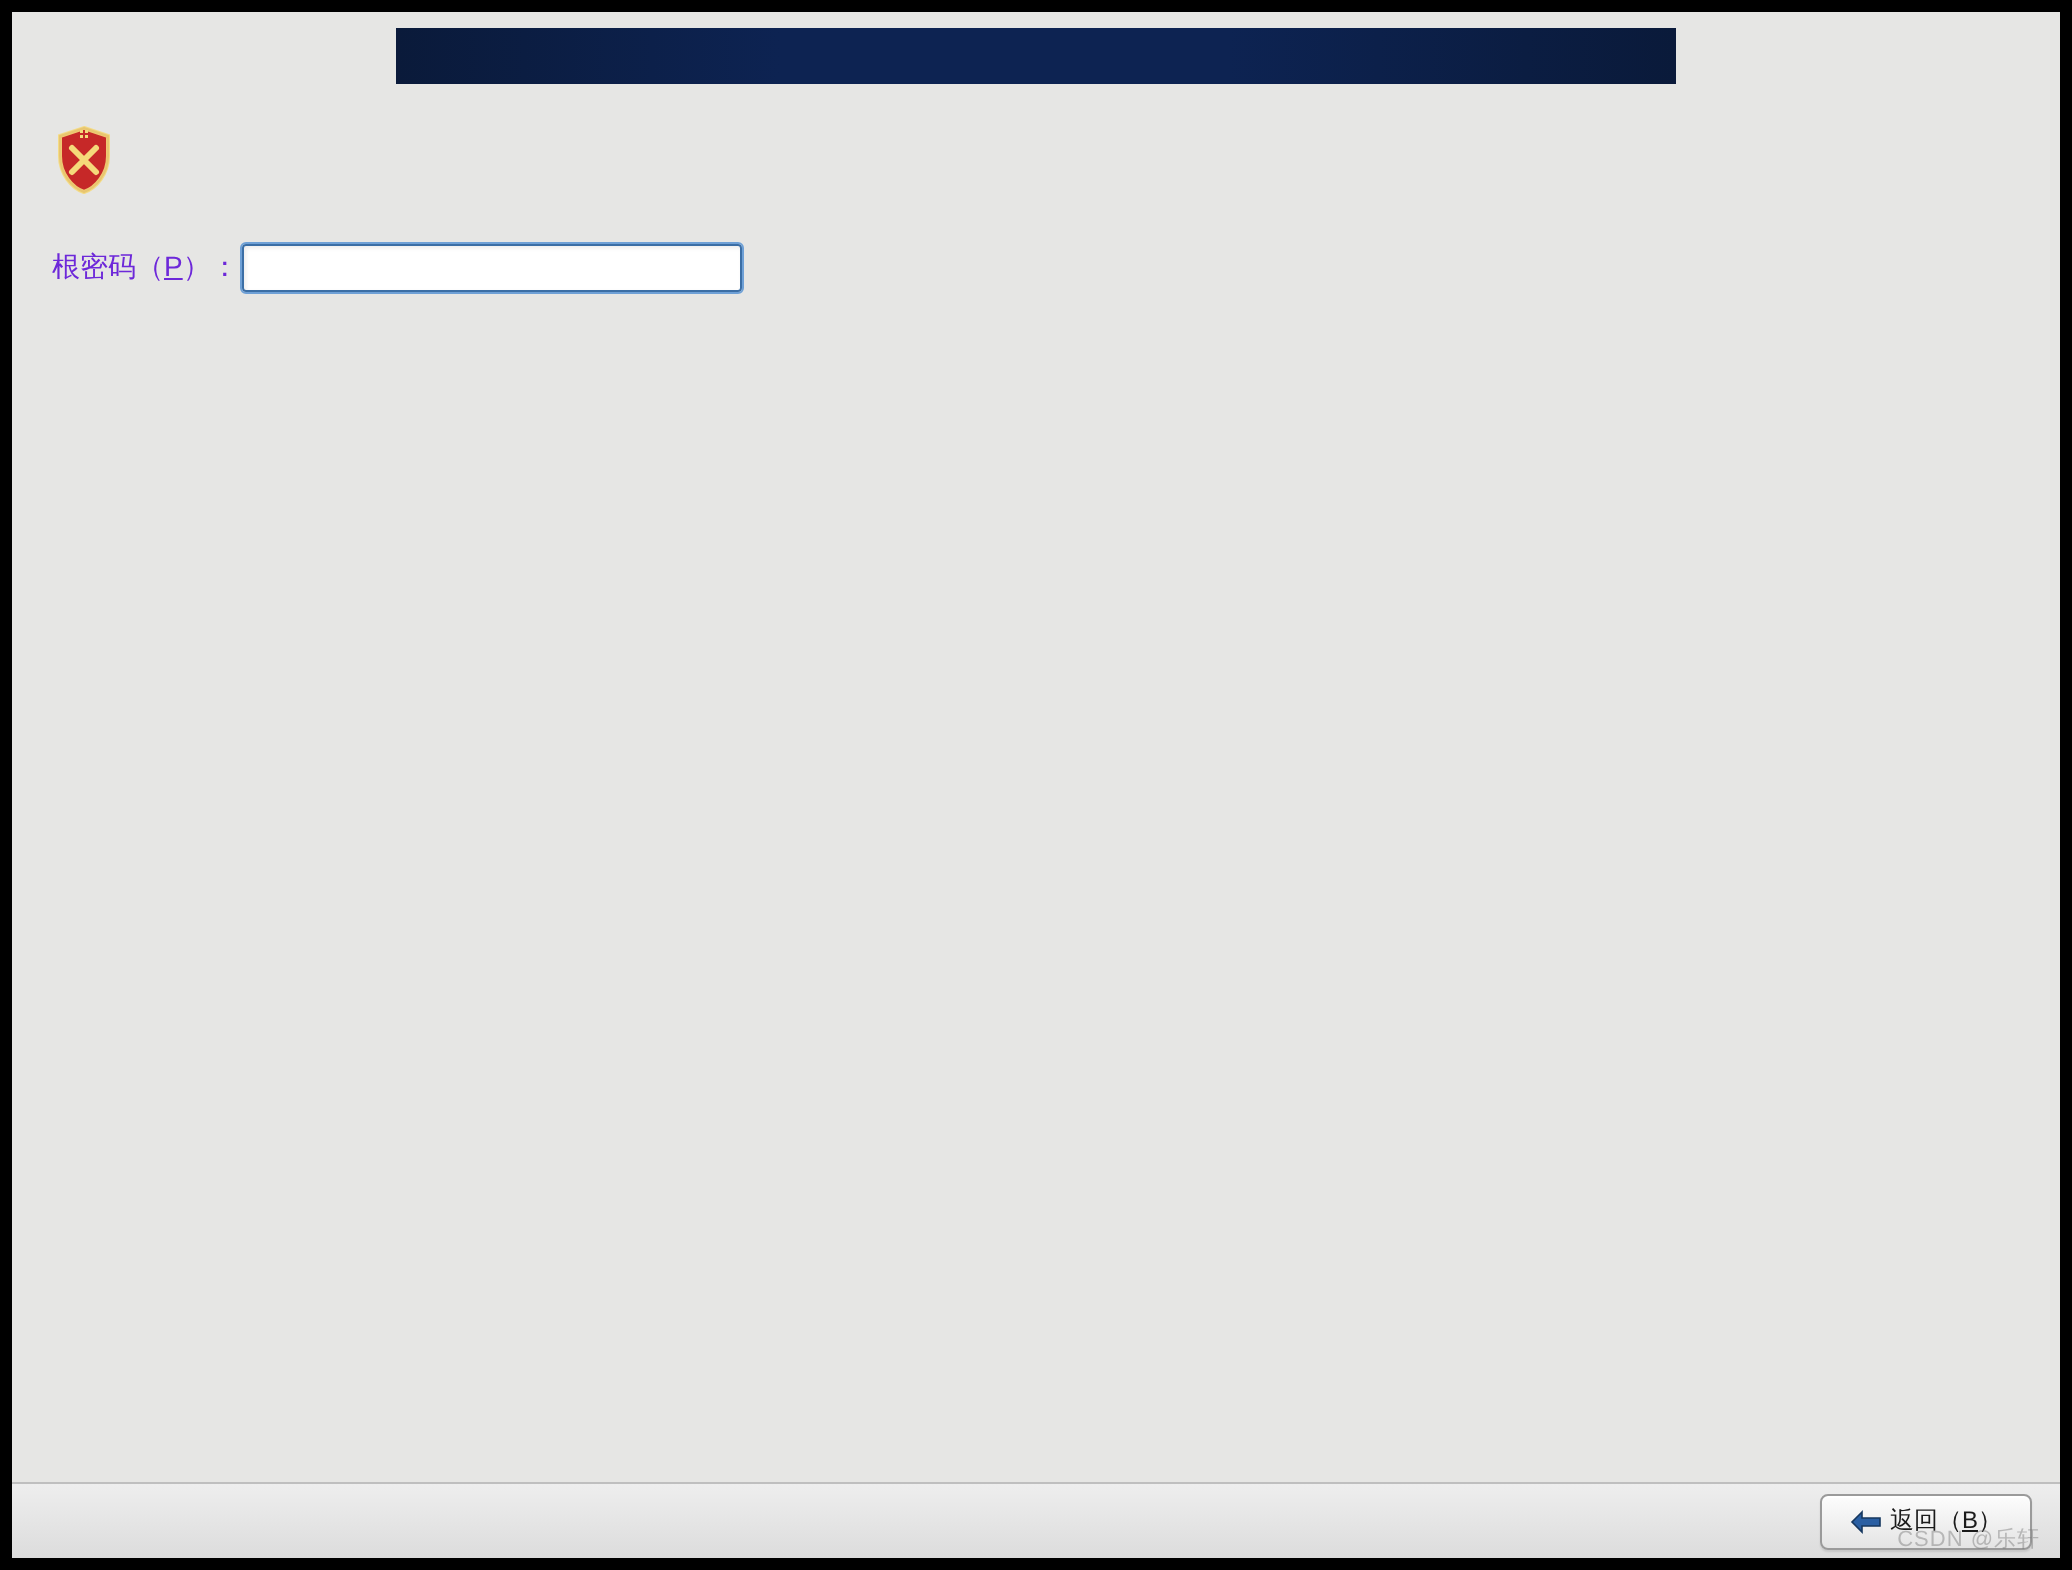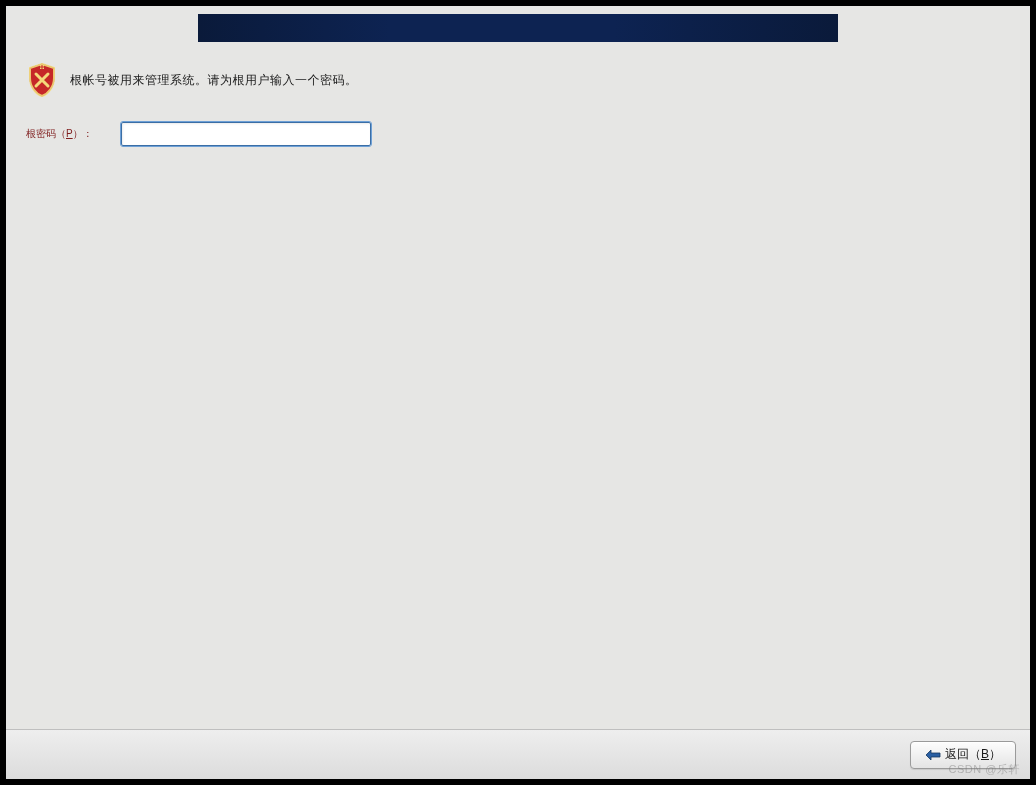--- a/index.html
+++ b/index.html
@@ -56,43 +56,43 @@
       letter-spacing: 0.5px;
     }
     .form-row {
       display: flex;
       align-items: center;
       margin-bottom: 8px;
     }
     .form-label {
       width: 95px;
       text-align: left;
-      color: #7f1d1d;
-      font-size: 10px;
+      color: #6d28d9;
+      font-size: 14px;
       white-space: nowrap;
     }
     .form-label u {
       text-decoration: underline;
     }
     .pw-input {
       width: 250px;
       height: 24px;
       border: 1px solid #7a7a7a;
       border-radius: 2px;
       background: #fff;
       padding: 2px 4px;
       font-size: 12px;
       box-shadow: inset 1px 1px 2px rgba(0,0,0,0.08);
     }
     .pw-input.focused {
       border: 1px solid #3b6ea5;
       outline: 1px solid #6ea0d6;
     }
     .footer-bar {
-      height: 50px;
+      height: 38px;
       background: linear-gradient(to bottom, #eeeeee, #dcdcdc);
       border-top: 1px solid #bfbfbf;
       display: flex;
       align-items: center;
       justify-content: flex-end;
       padding: 0 14px;
       gap: 45px;
     }
     .nav-button {
       height: 28px;
@@ -141,21 +141,20 @@
       <div class="intro-row">
         <span class="shield-icon">
           <svg viewBox="0 0 32 36" width="32" height="36">
             <path d="M16 2 L28 6 L28 16 C28 25 22 32 16 34 C10 32 4 25 4 16 L4 6 Z" fill="#c62828" stroke="#6d1a1a" stroke-width="1"></path>
             <path d="M16 2 L28 6 L28 16 C28 25 22 32 16 34 C10 32 4 25 4 16 L4 6 Z" fill="none" stroke="#f5d97a" stroke-width="2" opacity="0.9"></path>
             <path d="M10 12 L22 24 M22 12 L10 24" stroke="#f5d97a" stroke-width="3" stroke-linecap="round"></path>
             <rect x="14" y="3" width="4" height="4" fill="#f5d97a"></rect>
             <path d="M14 5 L18 5 M16 3 L16 7" stroke="#c62828" stroke-width="1"></path>
           </svg>
         </span>
-        <span class="intro-text">根帐号被用来管理系统。请为根用户输入一个密码。</span>
       </div>
 
       <div class="form-row">
         <span class="form-label">
           <span>根密码（</span><u>P</u><span>）：</span>
         </span>
         <input type="password" class="pw-input focused" value="" style="">
       </div>
 
 

